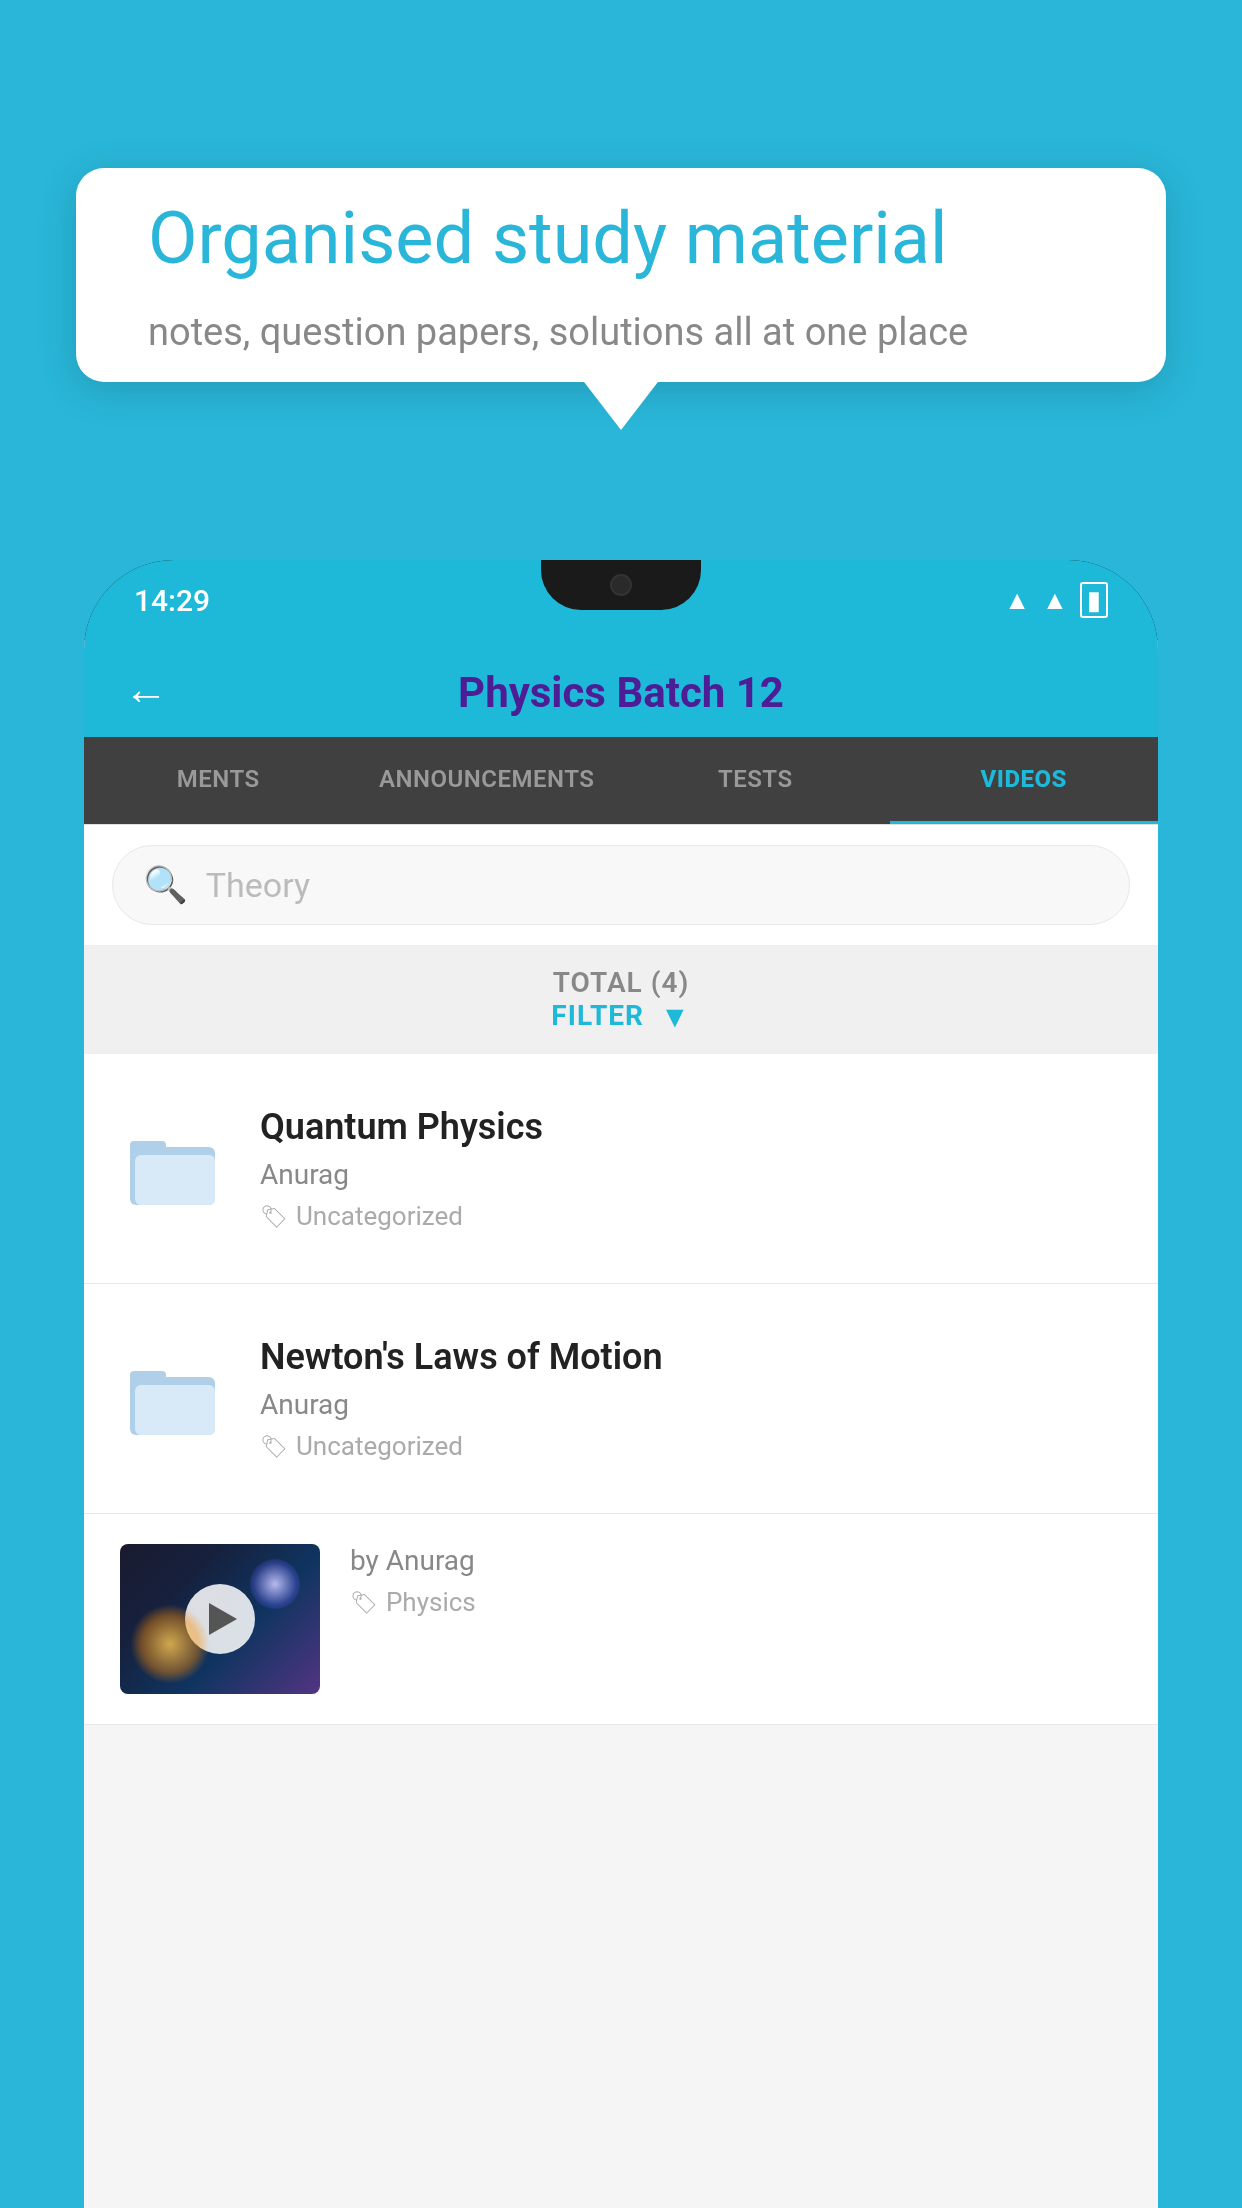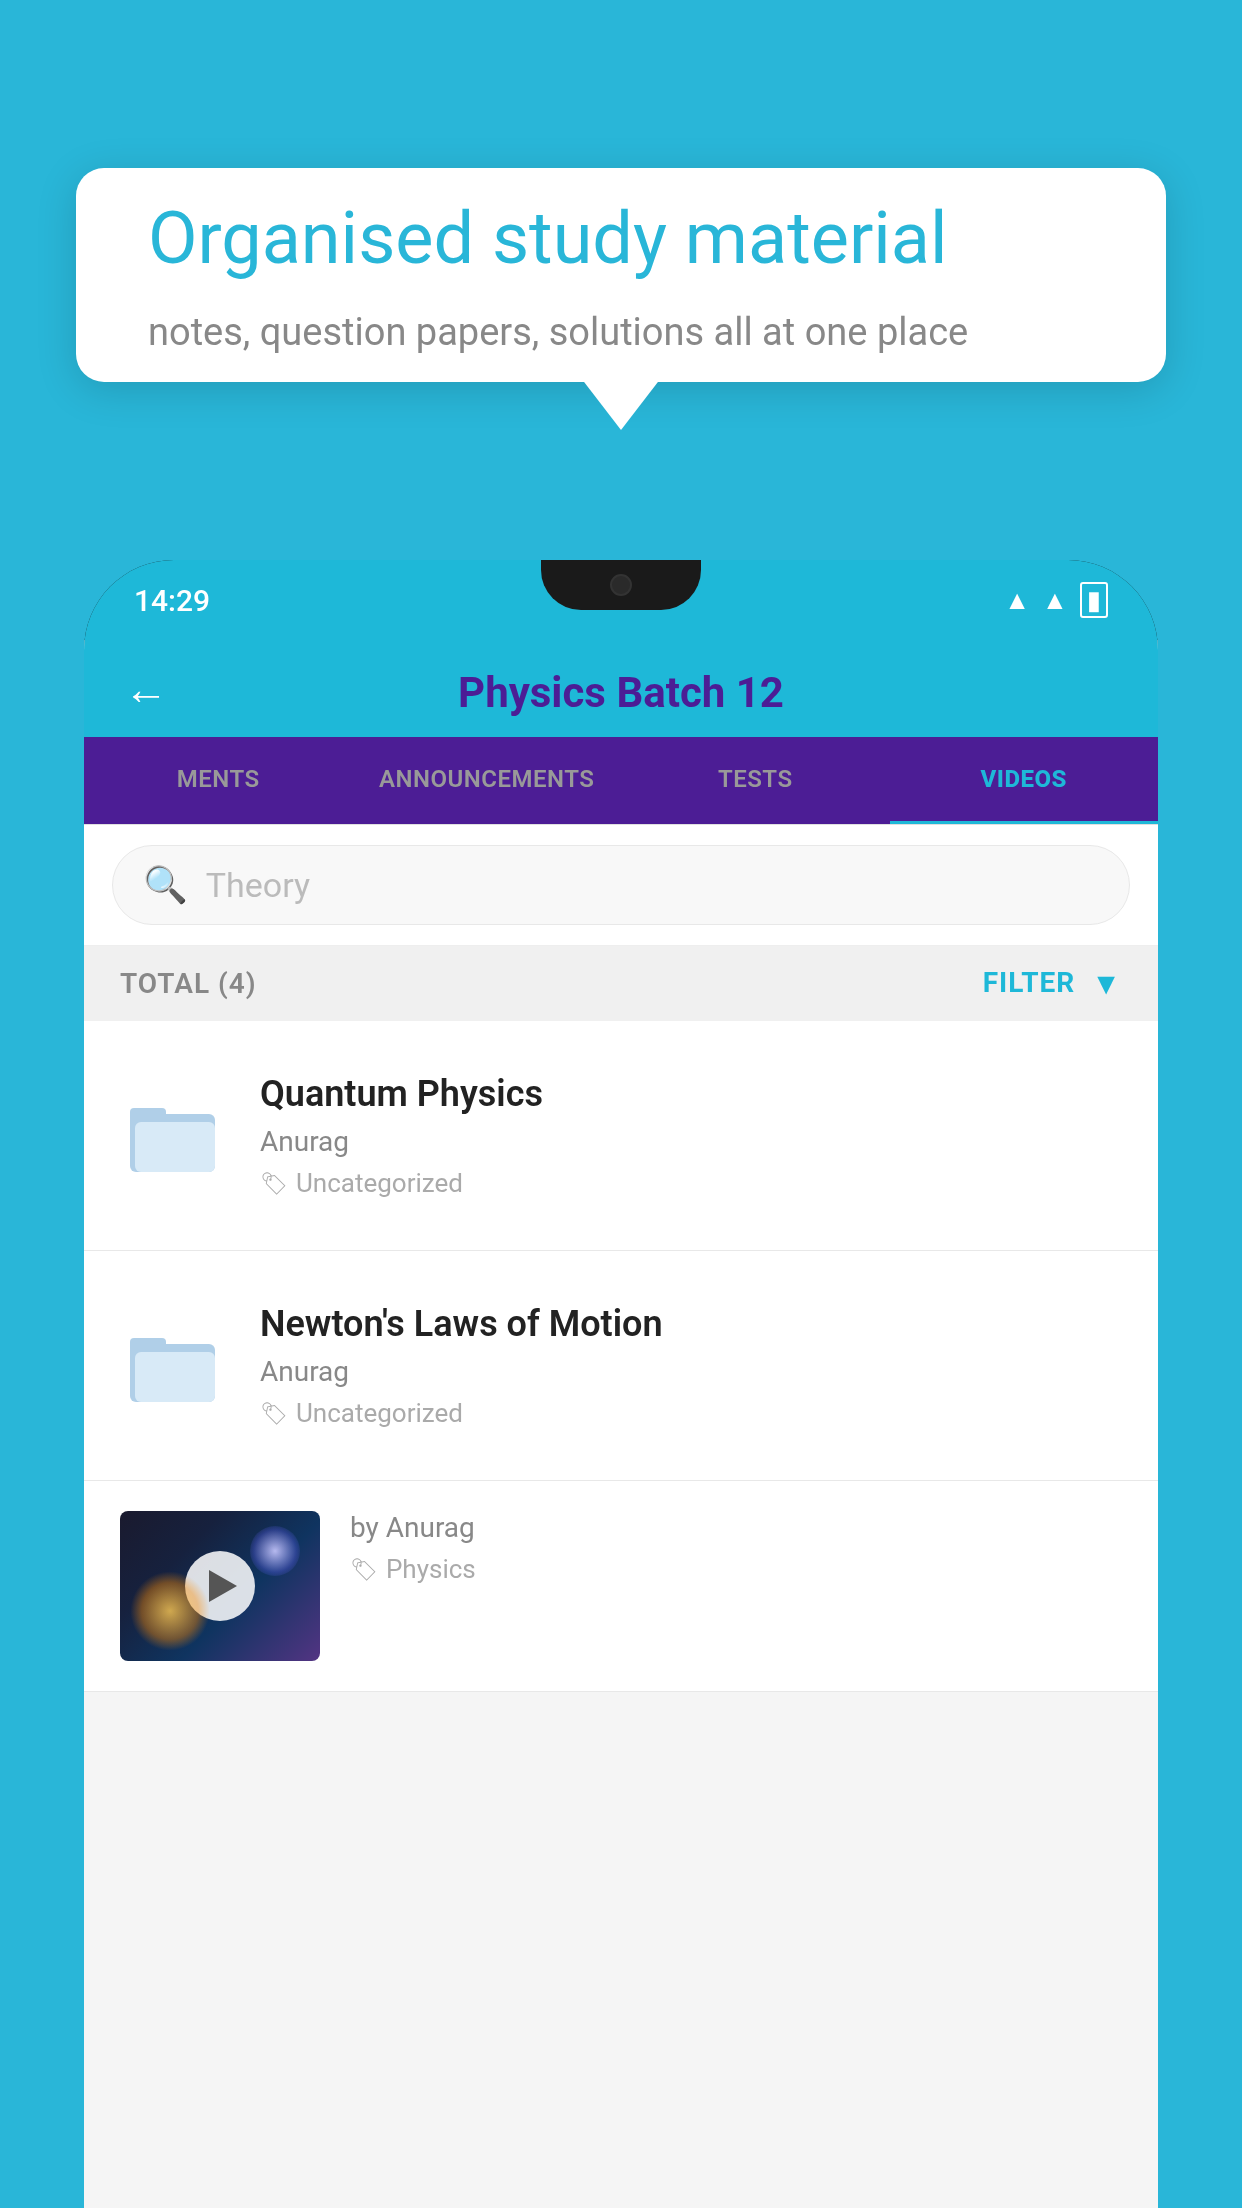--- a/index.html
+++ b/index.html
@@ -146,21 +146,21 @@
       font-size: 28px;
       margin-top: 4px;
     }
 
     .header-subtitle span {
       margin: 0 10px;
     }
 
     
     .tabs {
-      background: #4c1d95;
+      background: #404040;
       display: flex;
       border-bottom: 1px solid #e0e0e0;
       overflow: hidden;
     }
 
     .tab {
       flex: 1;
       text-align: center;
       padding: 28px 8px;
       font-size: 24px;
@@ -204,20 +204,21 @@
       font-size: 34px;
     }
 
     
     .filter-bar {
       background: #f0f0f0;
       padding: 20px 36px;
       display: flex;
       justify-content: space-between;
       align-items: center;
+      flex-direction: column;
     }
 
     .total-label {
       font-size: 28px;
       color: #888;
       font-weight: 600;
       letter-spacing: 1px;
     }
 
     .filter-btn {

